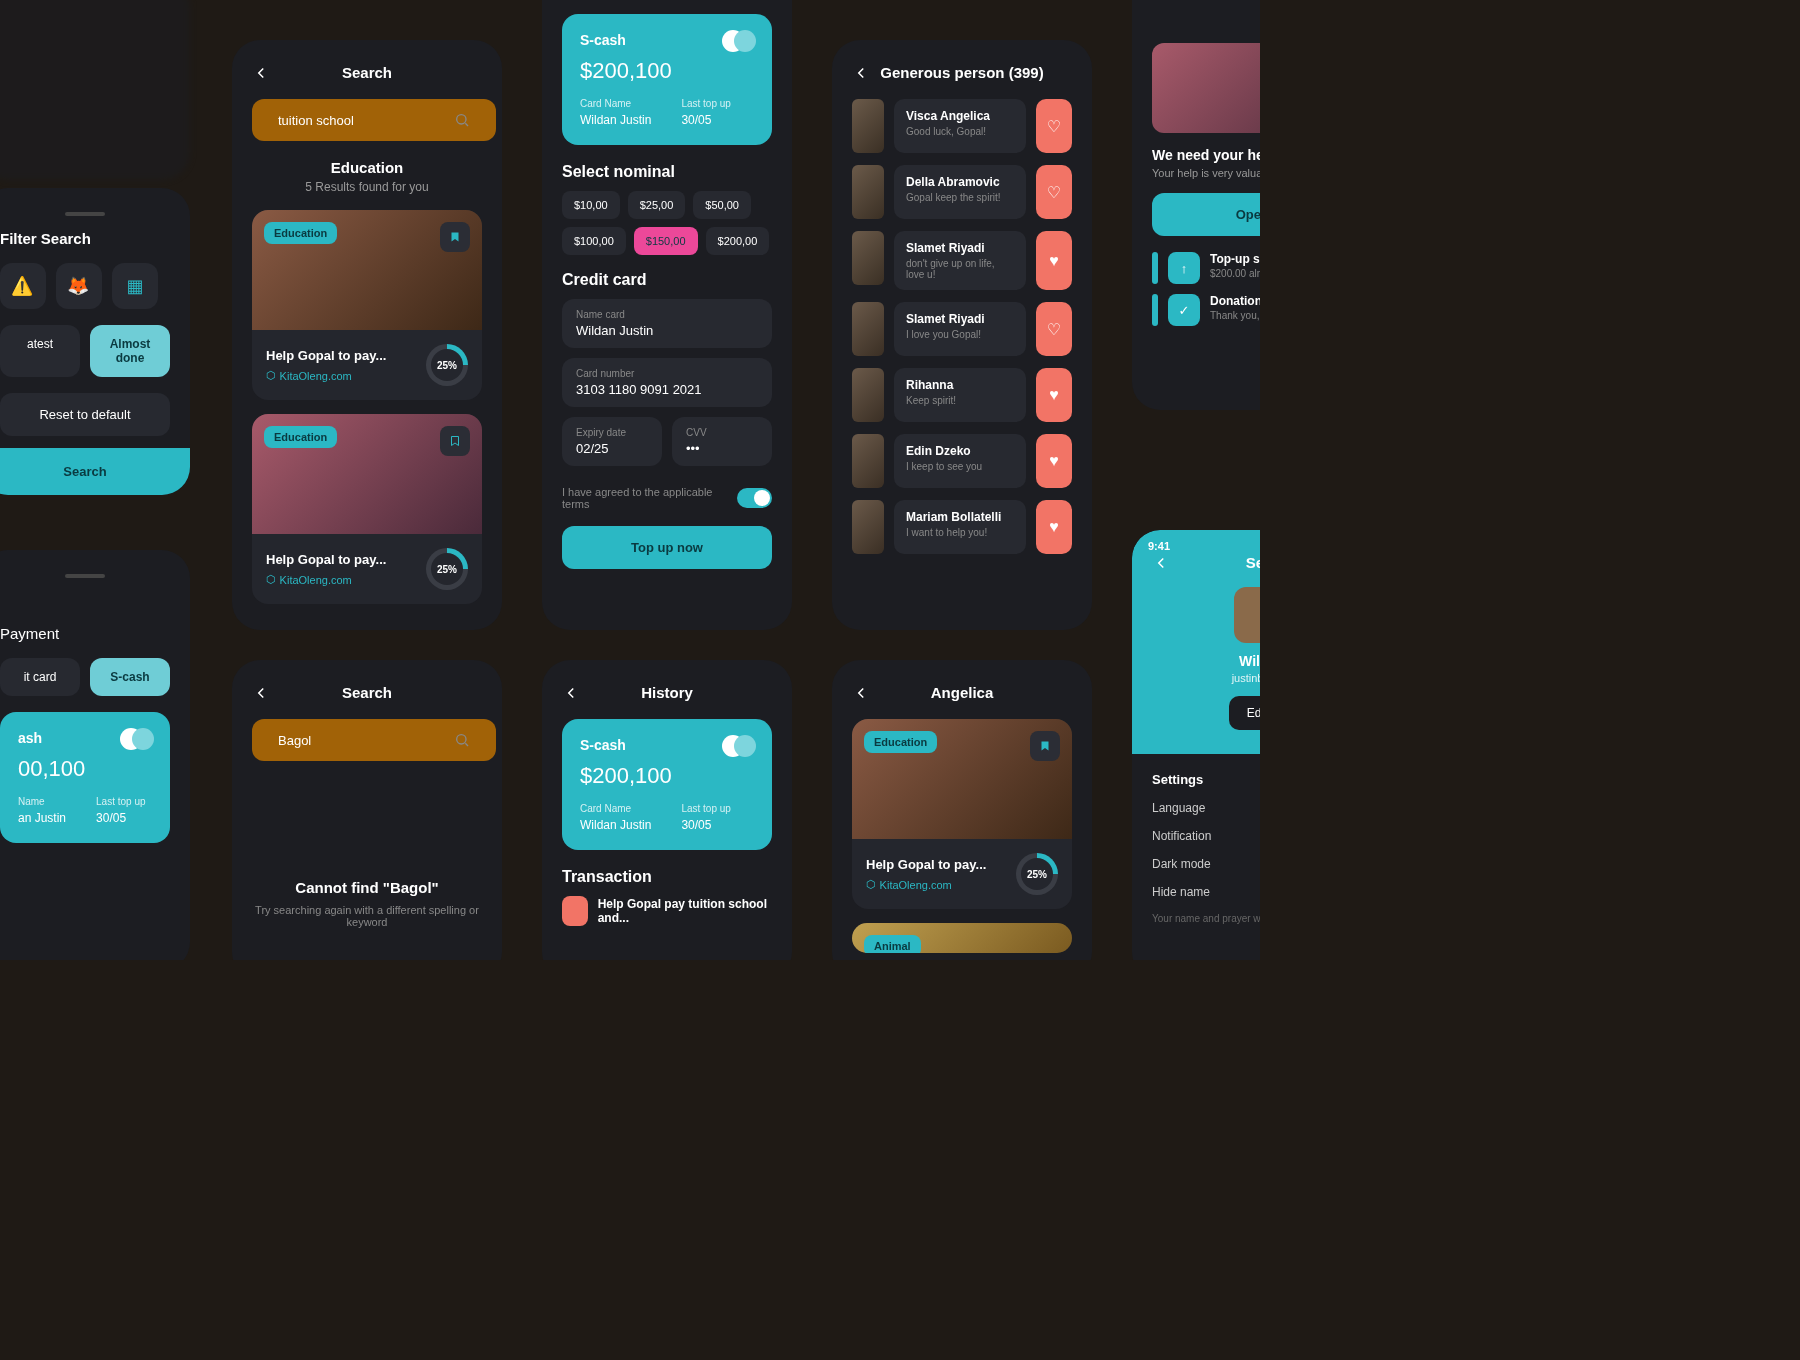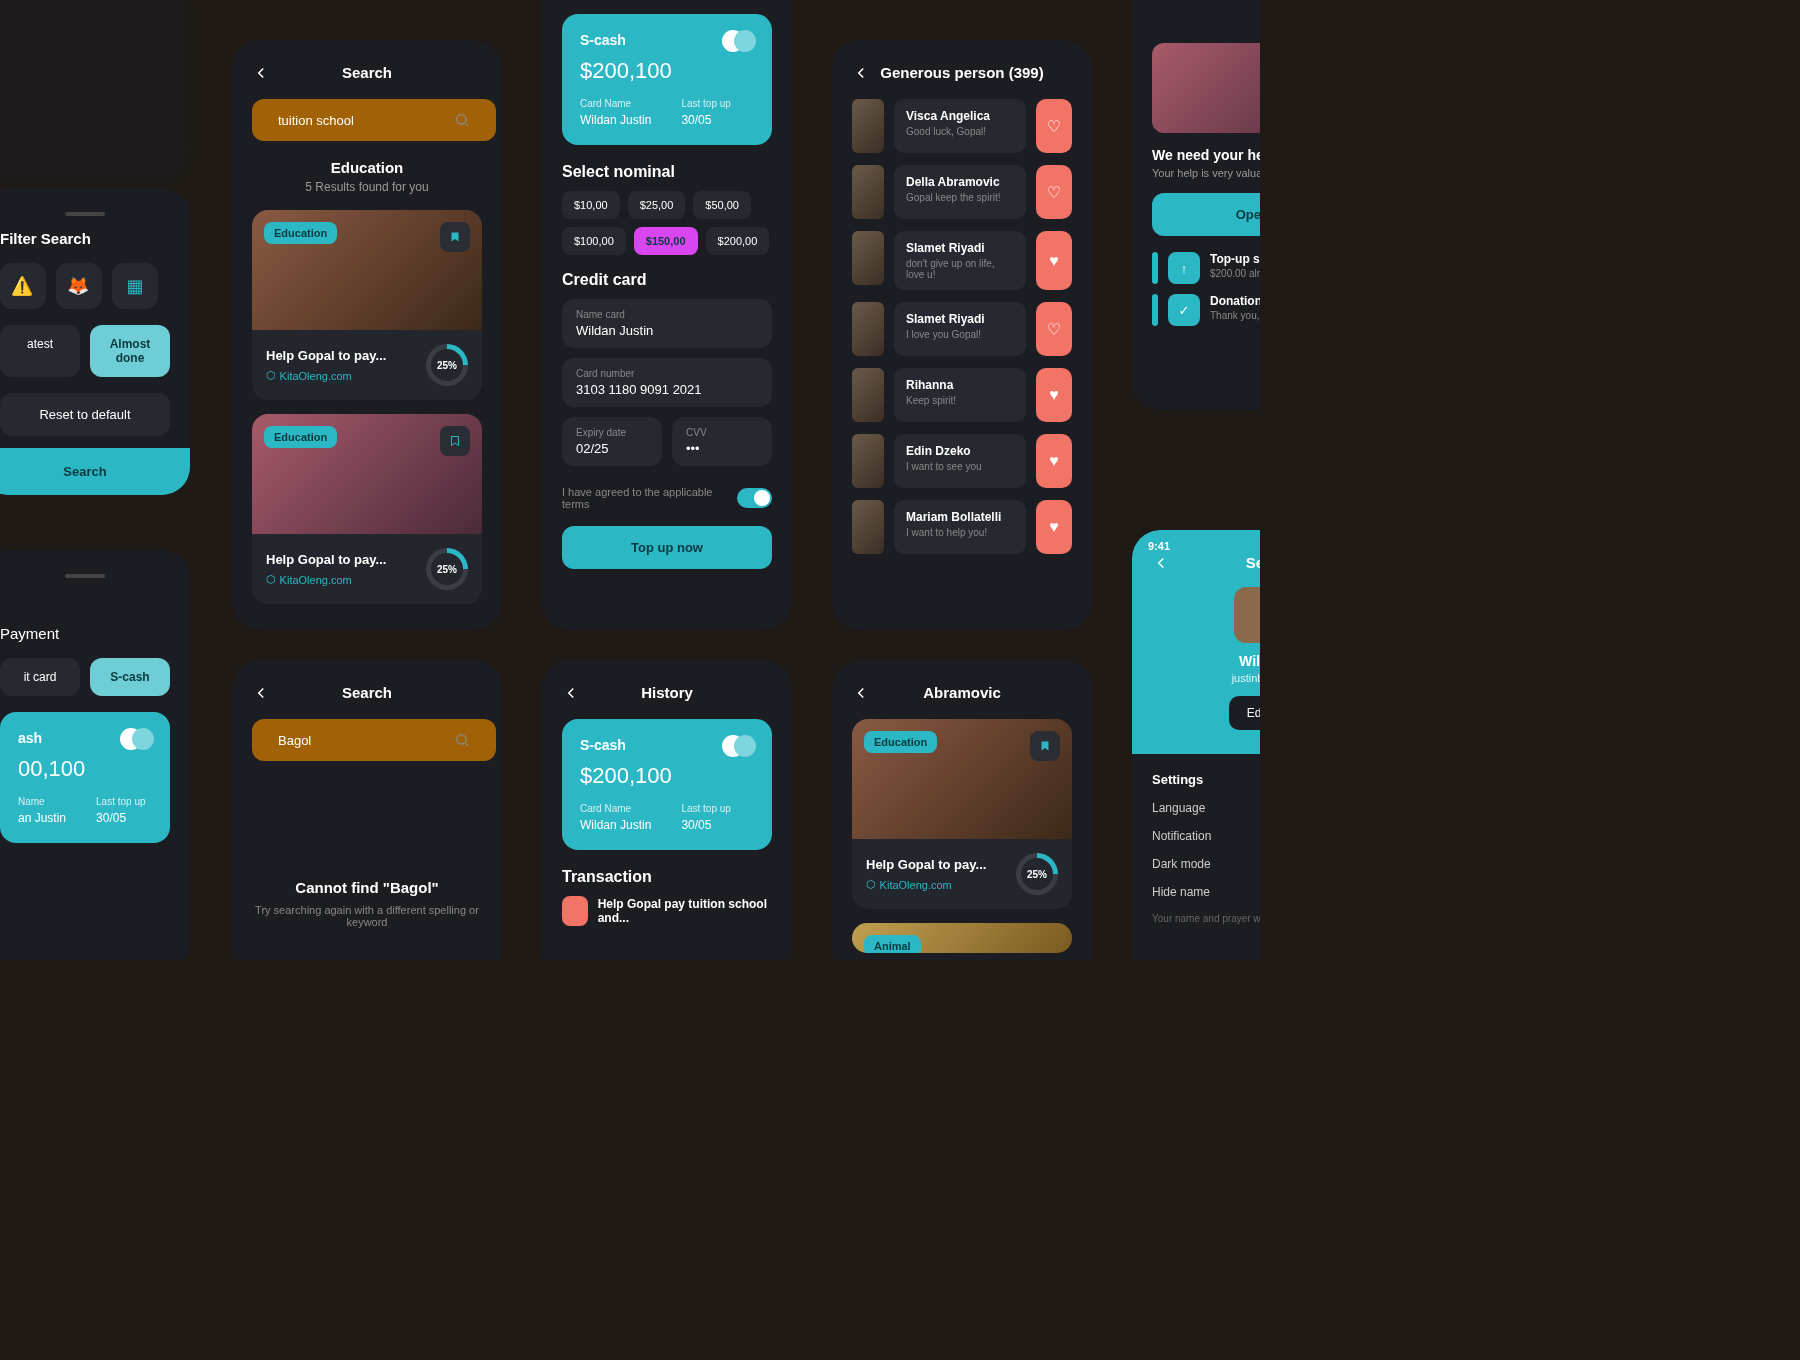--- a/index.html
+++ b/index.html
@@ -48,21 +48,21 @@
 .scash-logo .c2 { background: #7dd5dd; margin-left: -10px; }
 .scash-name { font-size: 14px; font-weight: 600; margin-bottom: 10px; }
 .scash-amt { font-size: 22px; font-weight: 400; margin-bottom: 14px; }
 .scash-row { display: flex; gap: 30px; }
 .scash-row .lbl { font-size: 10px; opacity: 0.8; margin-bottom: 4px; }
 .scash-row .val { font-size: 12px; }
 
 .lbl-sm { font-size: 16px; font-weight: 600; margin-bottom: 10px; }
 .chips { display: flex; flex-wrap: wrap; gap: 8px; margin-bottom: 16px; }
 .chip { background: #272930; padding: 8px 12px; border-radius: 8px; font-size: 11px; cursor: pointer; }
-.chip.active { background: #d946ef; color: #0a3a40; font-weight: bold; }
+.chip.active { background: #ec4899; color: #0a3a40; }
 
 .field { background: #272930; border-radius: 12px; padding: 10px 14px; margin-bottom: 10px; }
 .field .flbl { font-size: 10px; color: #888; margin-bottom: 3px; }
 .field .fval { font-size: 13px; color: #fff; }
 .field-row { display: flex; gap: 10px; }
 .field-row .field { flex: 1; }
 
 .terms { display: flex; align-items: center; justify-content: space-between; font-size: 11px; color: #888; margin: 10px 0 16px; }
 .toggle { width: 36px; height: 20px; background: #2bb8c4; border-radius: 10px; position: relative; cursor: pointer; }
 .toggle::after { content: ''; position: absolute; width: 16px; height: 16px; background: #fff; border-radius: 50%; top: 2px; right: 2px; }
@@ -416,42 +416,42 @@
         <div class="person-body">
           <div class="pn">Rihanna</div>
           <div class="pm">Keep spirit!</div>
         </div>
         <div class="heart">♥</div>
       </div>
   <div class="person">
         <div class="avatar"></div>
         <div class="person-body">
           <div class="pn">Edin Dzeko</div>
-          <div class="pm">I want to see you</div>
+          <div class="pm">I keep to see you</div>
         </div>
         <div class="heart">♥</div>
       </div>
   <div class="person">
         <div class="avatar"></div>
         <div class="person-body">
           <div class="pn">Mariam Bollatelli</div>
           <div class="pm">I want to help you!</div>
         </div>
         <div class="heart">♥</div>
       </div>
 </div>
 
 <div class="phone c4" style="top:660px; height:320px;">
   <div class="header">
     <div class="back">
           <svg width="18" height="18" viewBox="0 0 24 24" fill="none" stroke="#fff" stroke-width="2">
             <path d="M15 18l-6-6 6-6"></path>
           </svg>
         </div>
-    <div class="title">Abramovic</div>
+    <div class="title">Angelica</div>
   </div>
   <div class="card">
     <div class="card-img">
       <div class="badge">Education</div>
       <div class="bmk">
             <svg width="12" height="14" viewBox="0 0 24 24" fill="#2bb8c4">
               <path d="M5 3v18l7-5 7 5V3z"></path>
             </svg>
           </div>
     </div>

